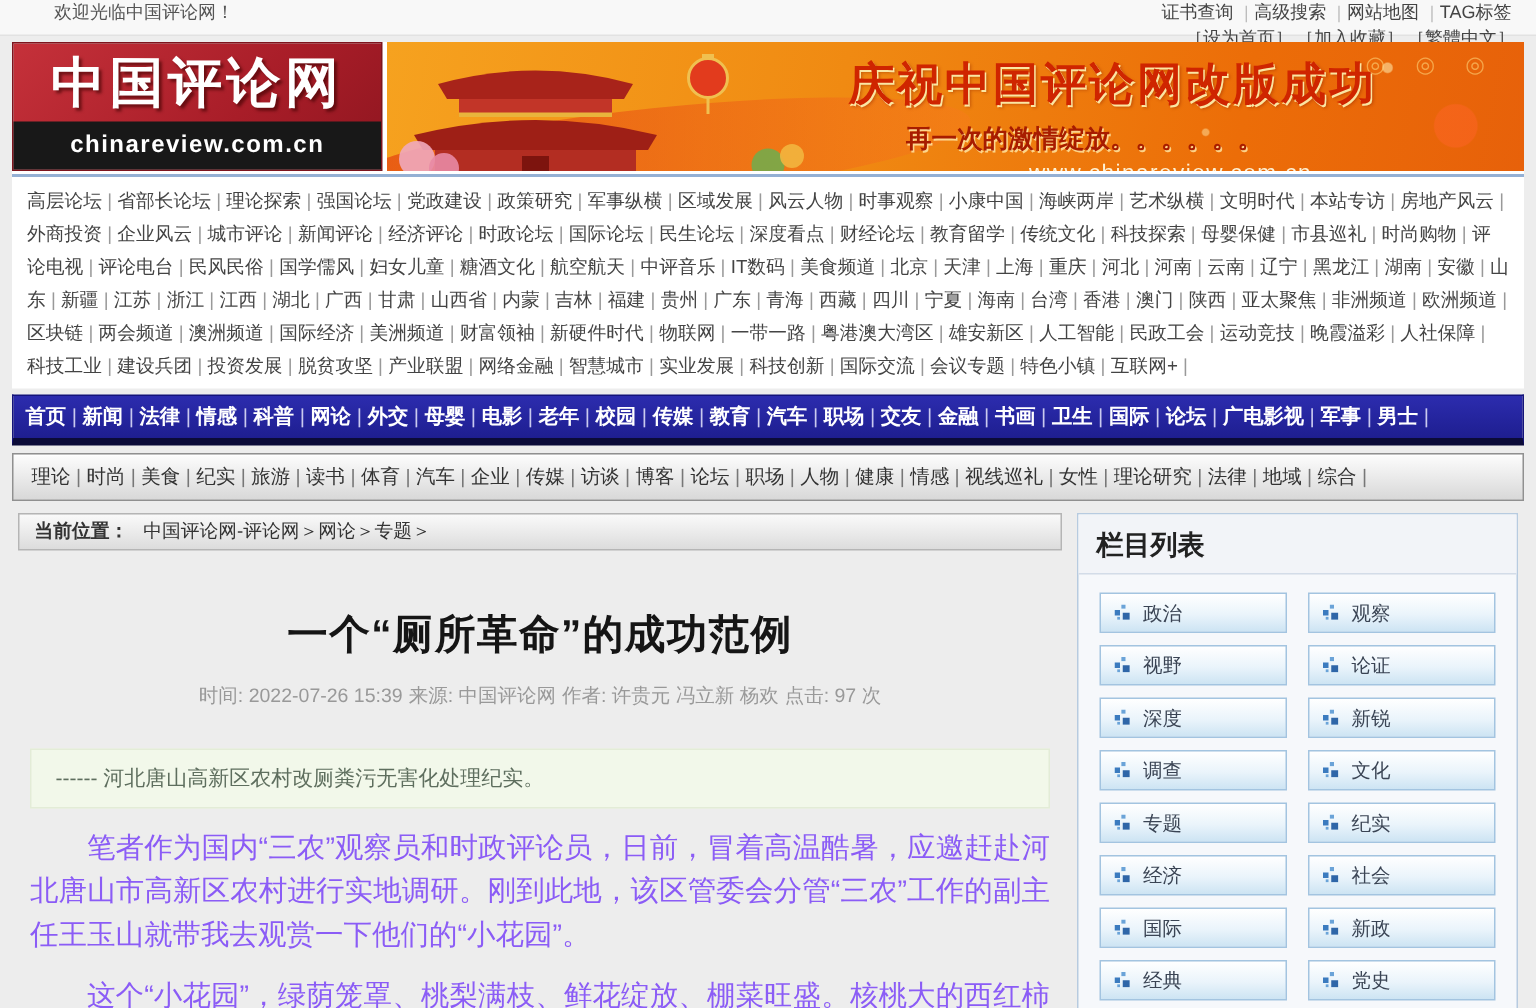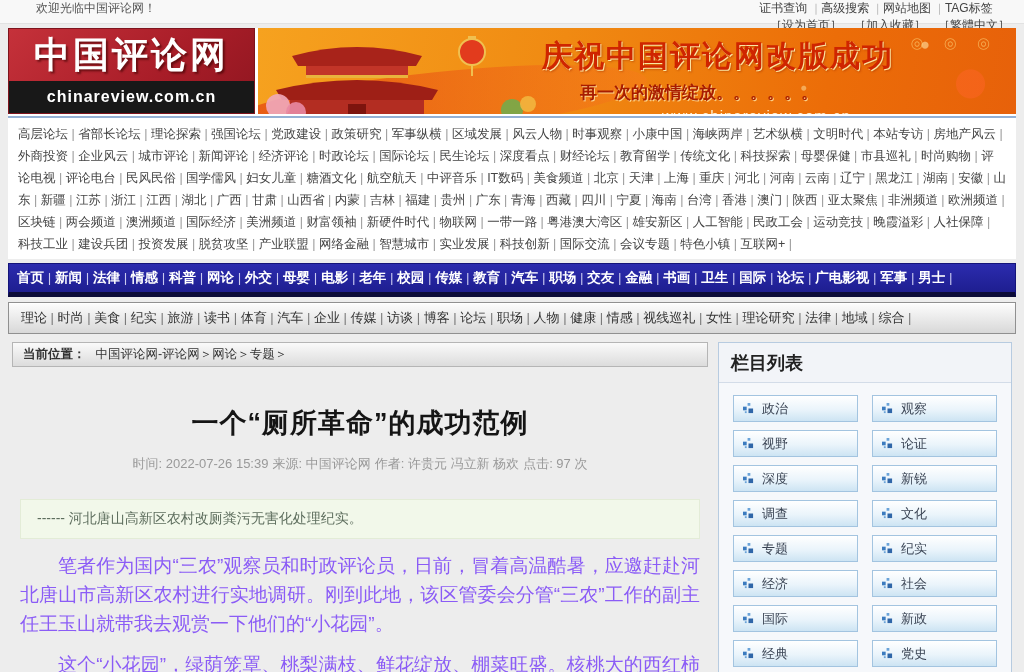--- a/index.html
+++ b/index.html
@@ -15,21 +15,21 @@
     height:24px; background:#f8f8f8; border-bottom:1px solid #e2e2e2;
     display:flex; align-items:flex-start; justify-content:space-between;
     padding:0 14px 0 36px; font-size:12px; color:#555;
   }
   .topbar-right { display:flex; align-items:center;flex-direction:column; }
   .toplinks { display:flex; align-items:center; }
   .toplink { color:#444; text-decoration:none; cursor:pointer; }
   .toplink::after { content:" ｜ "; color:#aaa; font-size:11px; }
   .toplink:last-child::after { content:""; }
   .bracketlinks { margin-left:16px; display:flex; }
-  .bracketlink { color:#444; text-decoration:none; cursor:pointer; margin-left:12px; }
+  .bracketlink { color:#444; text-decoration:none; cursor:pointer; margin-left:2px; }
 
   
   .header {
     margin:4px 8px 0; height:90px; display:flex; gap:3px;
     border-bottom:2px solid #94b0d4; padding-bottom:2px; background:#fff;
   }
   .logo {
     width:247px; background:linear-gradient(135deg,#c5313a 0%,#a81d28 60%,#8f1620 100%);
     display:flex; flex-direction:column; cursor:pointer; border:1px solid #7e141d;
   }
@@ -56,21 +56,21 @@
   .banner::before {
     content:"◎   ◎    ◎"; position:absolute; right:18px; top:6px;
     color:rgba(255,220,130,.55); font-size:15px; letter-spacing:8px;
   }
   .banner::after {
     content:""; position:absolute; left:-30px; bottom:-18px; width:420px; height:60px;
     background:linear-gradient(95deg,rgba(220,30,10,.55),rgba(255,120,40,.25));
     transform:rotate(-6deg); border-radius:50%;
   }
   .gate { position:absolute; left:4px; bottom:0; z-index:1; }
-  .banner-text { position:absolute; left:284px; top:8px; z-index:2; }
+  .banner-text { position:absolute; left:308px; top:8px; z-index:2; }
   .banner-title {
     font-size:30px; font-weight:bold; color:#cf2500; letter-spacing:2px;
     text-shadow:1px 1px 0 rgba(255,245,180,.9), 2px 2px 2px rgba(150,40,0,.4);
   }
   .banner-sub {
     font-size:17px; font-weight:bold; color:#a81c00; margin:4px 0 0 38px;
     text-shadow:1px 1px 0 rgba(255,235,170,.8);
   }
   .banner-url {
     font-size:15px; color:rgba(255,252,230,.92); margin:3px 0 0 120px; letter-spacing:1px;

